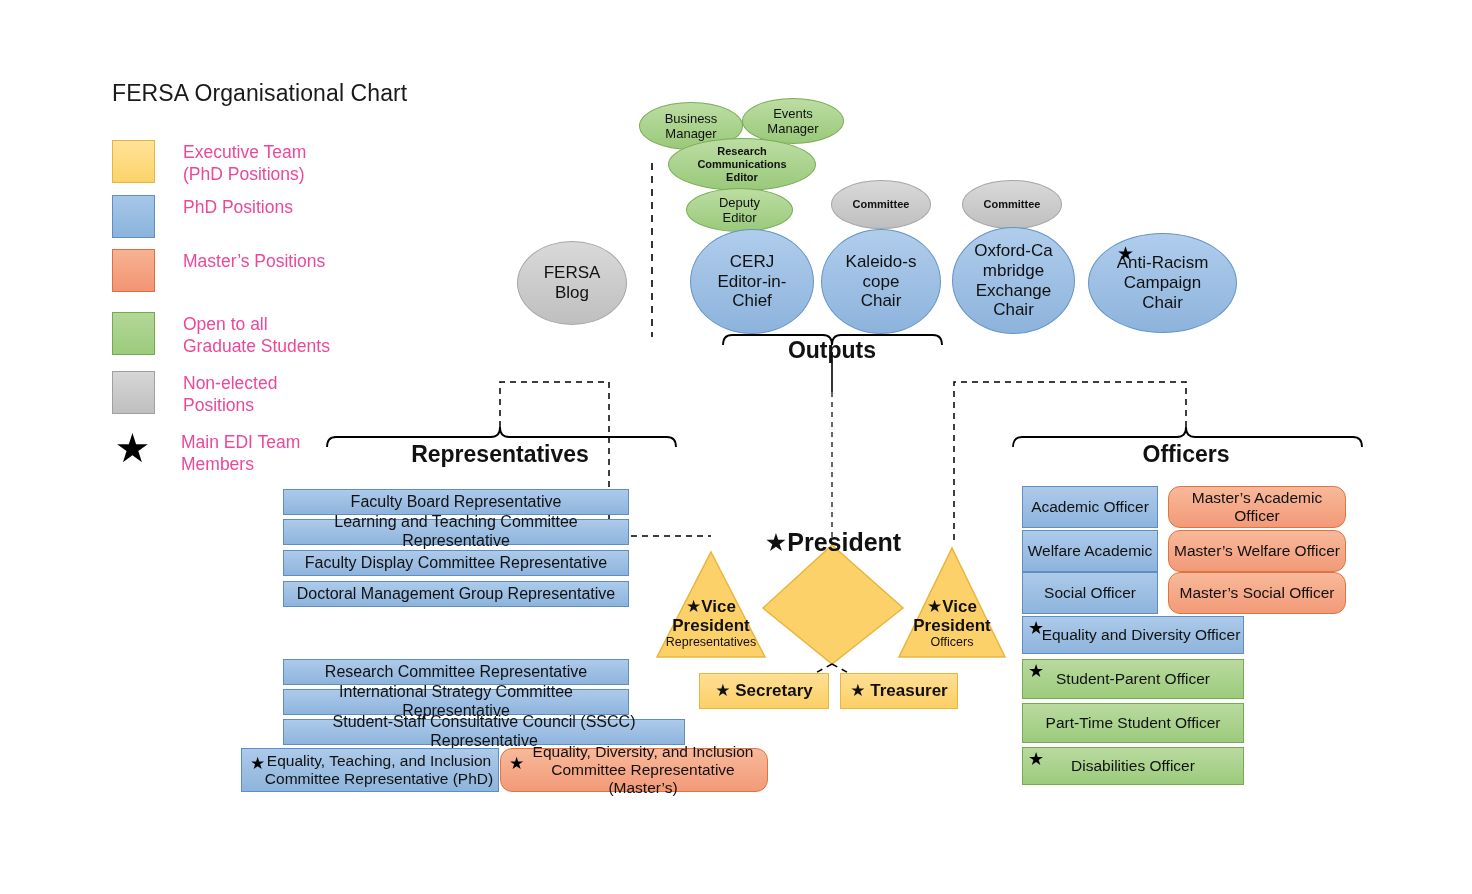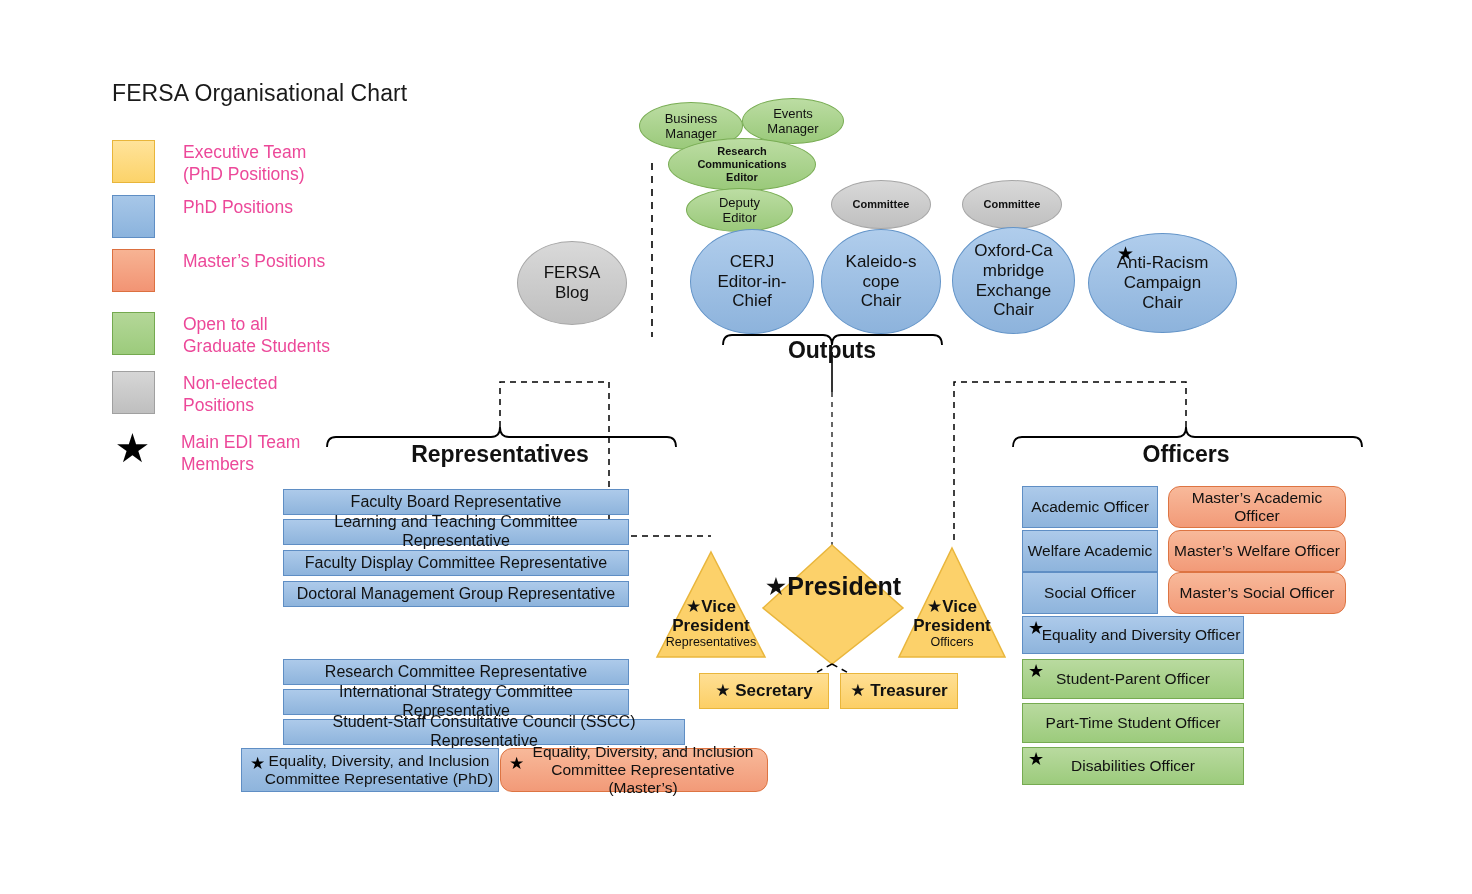--- a/index.html
+++ b/index.html
@@ -192,21 +192,21 @@
     <span class="lbl rep-text-md">Research Committee Representative</span>
   </div>
   <div class="node box blue" style="left:283px;top:689px;width:346px;height:26px;">
     <span class="lbl rep-text-md">International Strategy Committee Representative</span>
   </div>
   <div class="node box blue" style="left:283px;top:719px;width:402px;height:26px;">
     <span class="lbl rep-text-md">Student-Staff Consultative Council (SSCC) Representative</span>
   </div>
   <div class="node box blue" style="left:241px;top:748px;width:258px;height:44px;padding-left:18px;">
     <span class="star-corner" style="left:8px;top:6px;font-size:17px;">★</span>
-    <span class="lbl rep-text">Equality, Diversity, and Inclusion Committee Representative (PhD)</span>
+    <span class="lbl rep-text">Equality, Teaching, and Inclusion Committee Representative (PhD)</span>
   </div>
   <div class="node box orange" style="left:500px;top:748px;width:268px;height:44px;padding-left:18px;">
     <span class="star-corner" style="left:8px;top:6px;font-size:17px;">★</span>
     <span class="lbl rep-text">Equality, Diversity, and Inclusion Committee Representative (Master’s)</span>
   </div>
 
   <div class="node box blue" style="left:1022px;top:486px;width:136px;height:42px;">
     <span class="lbl officer-text">Academic Officer</span>
   </div>
   <div class="node box orange" style="left:1168px;top:486px;width:178px;height:42px;">
@@ -233,21 +233,21 @@
     <span class="lbl officer-text">Student-Parent Officer</span>
   </div>
   <div class="node box green" style="left:1022px;top:703px;width:222px;height:40px;">
     <span class="lbl officer-text">Part-Time Student Officer</span>
   </div>
   <div class="node box green" style="left:1022px;top:747px;width:222px;height:38px;">
     <span class="star-corner" style="left:5px;top:2px;font-size:18px;">★</span>
     <span class="lbl officer-text">Disabilities Officer</span>
   </div>
 
-  <div class="overlay" style="left:762px;top:572px;width:142px;">
+  <div class="overlay" style="left:762px;top:528px;width:142px;">
     <span class="president-lbl">★</span><span class="president-lbl">President</span>
   </div>
 
   <div class="overlay" style="left:652px;top:597px;width:118px;">
     <div class="vp-lbl"><span>★</span><span style="white-space:pre-line;">Vice
 President</span></div>
     <div class="vp-sub">Representatives</div>
   </div>
 
   <div class="overlay" style="left:894px;top:597px;width:116px;">

